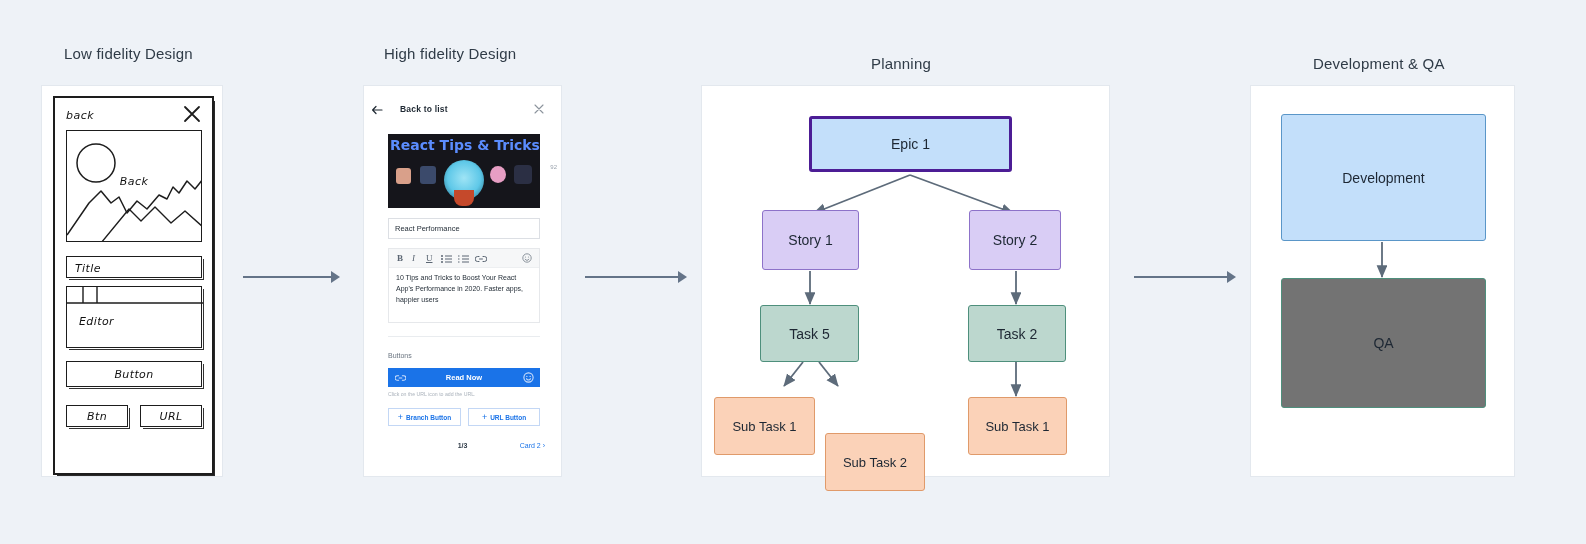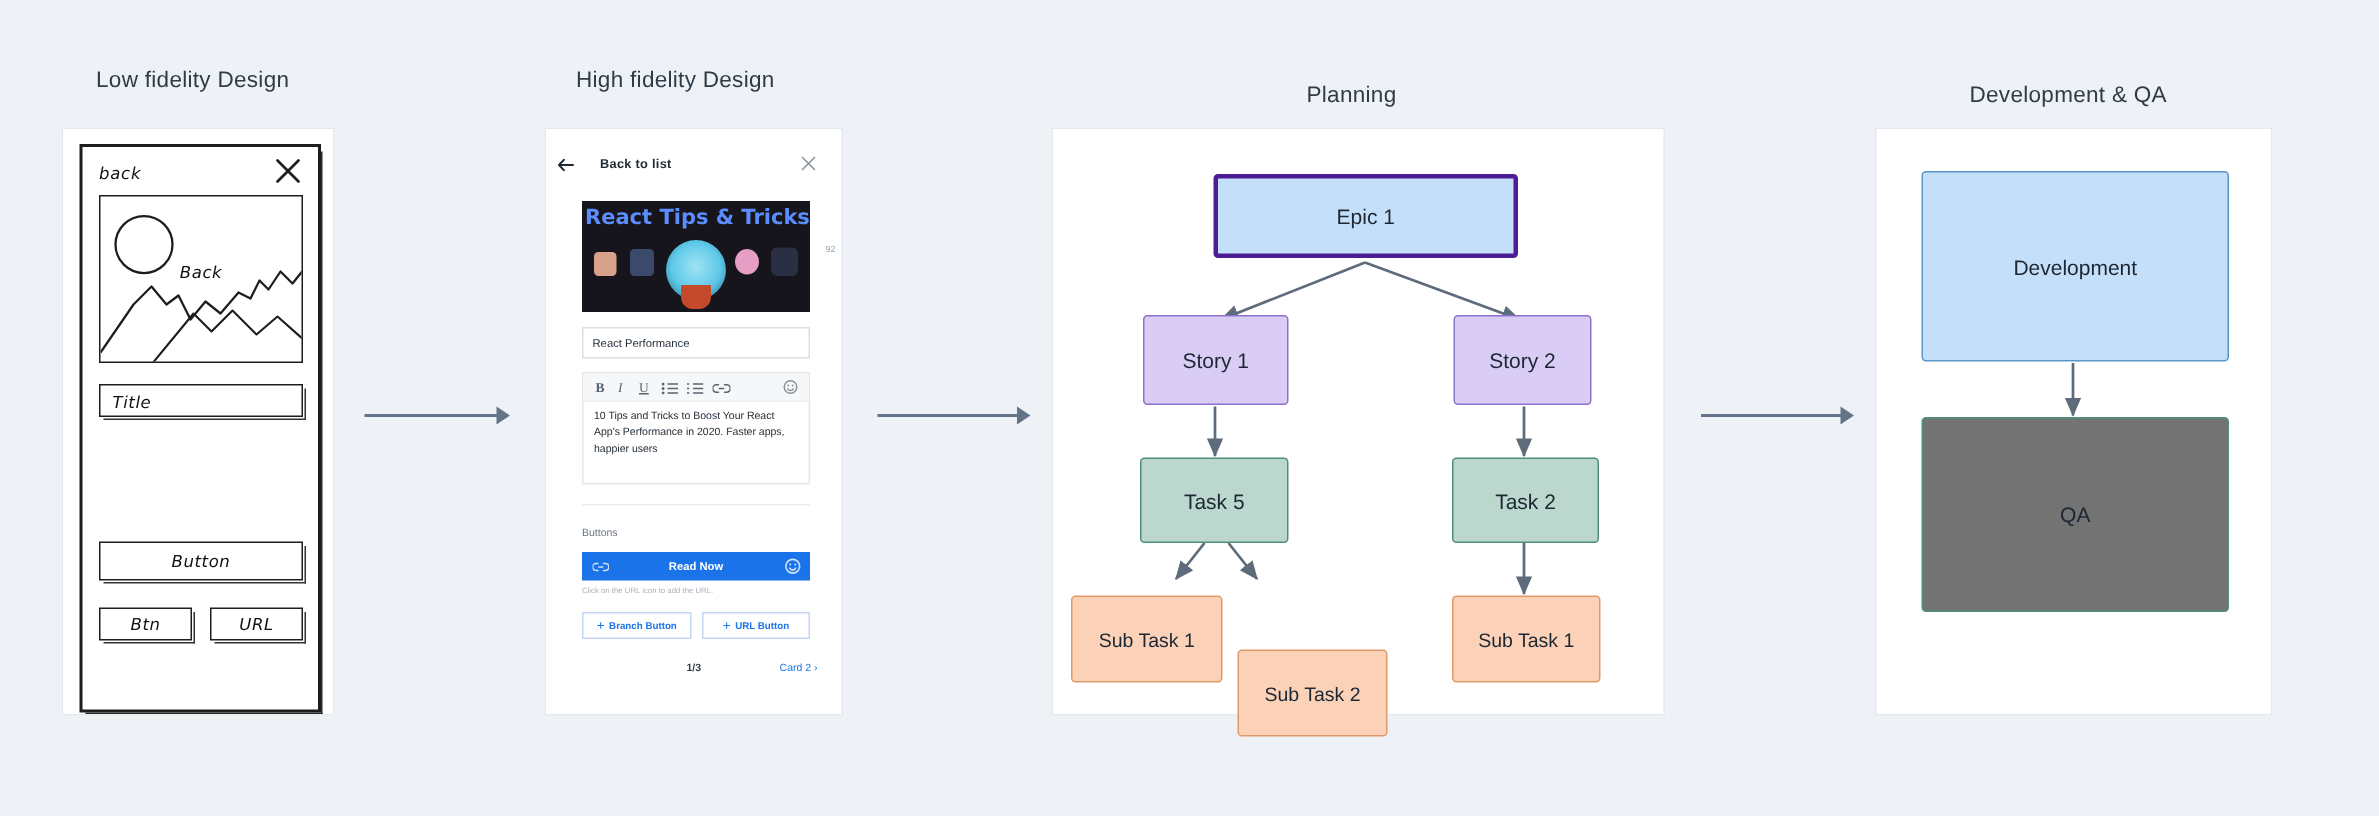--- a/index.html
+++ b/index.html
@@ -204,20 +204,27 @@
           <path d="M0 104 L22 72 L34 60 L44 72 L52 66 L60 82 L70 70 L80 78 L92 64 L100 68 L106 56 L112 62 L120 50 L128 58 L136 48" fill="none" stroke="#1d1d1d" stroke-width="1.5" stroke-linejoin="round"></path>
           <path d="M34 112 L62 78 L74 90 L88 76 L104 92 L118 80 L136 96" fill="none" stroke="#1d1d1d" stroke-width="1.4" stroke-linejoin="round"></path>
         </svg>
         <div class="wire-label hand" style="top:44px;">Back</div>
       </div>
 
       <div class="wire-box" style="left:11px; top:158px; width:136px; height:22px;">
         <div class="wire-label hand" style="left:8px; top:5px; text-align:left;">Title</div>
       </div>
 
+      <div class="wire-box" style="left:11px; top:188px; width:136px; height:62px;">
+        <svg width="136" height="62" viewBox="0 0 136 62" style="position:absolute;left:0;top:0;">
+          <path d="M0 16 L136 16" stroke="#1d1d1d" stroke-width="1.4"></path>
+          <path d="M16 0 L16 16 M30 0 L30 16" stroke="#1d1d1d" stroke-width="1.4"></path>
+        </svg>
+        <div class="wire-label hand" style="left:12px; top:28px; text-align:left;">Editor</div>
+      </div>
 
       <div class="wire-box" style="left:11px; top:263px; width:136px; height:26px;">
         <div class="wire-label hand" style="top:6px;">Button</div>
       </div>
 
       <div class="wire-box" style="left:11px; top:307px; width:62px; height:22px;">
         <div class="wire-label hand" style="top:4px;">Btn</div>
       </div>
       <div class="wire-box" style="left:85px; top:307px; width:62px; height:22px;">
         <div class="wire-label hand" style="top:4px;">URL</div>

